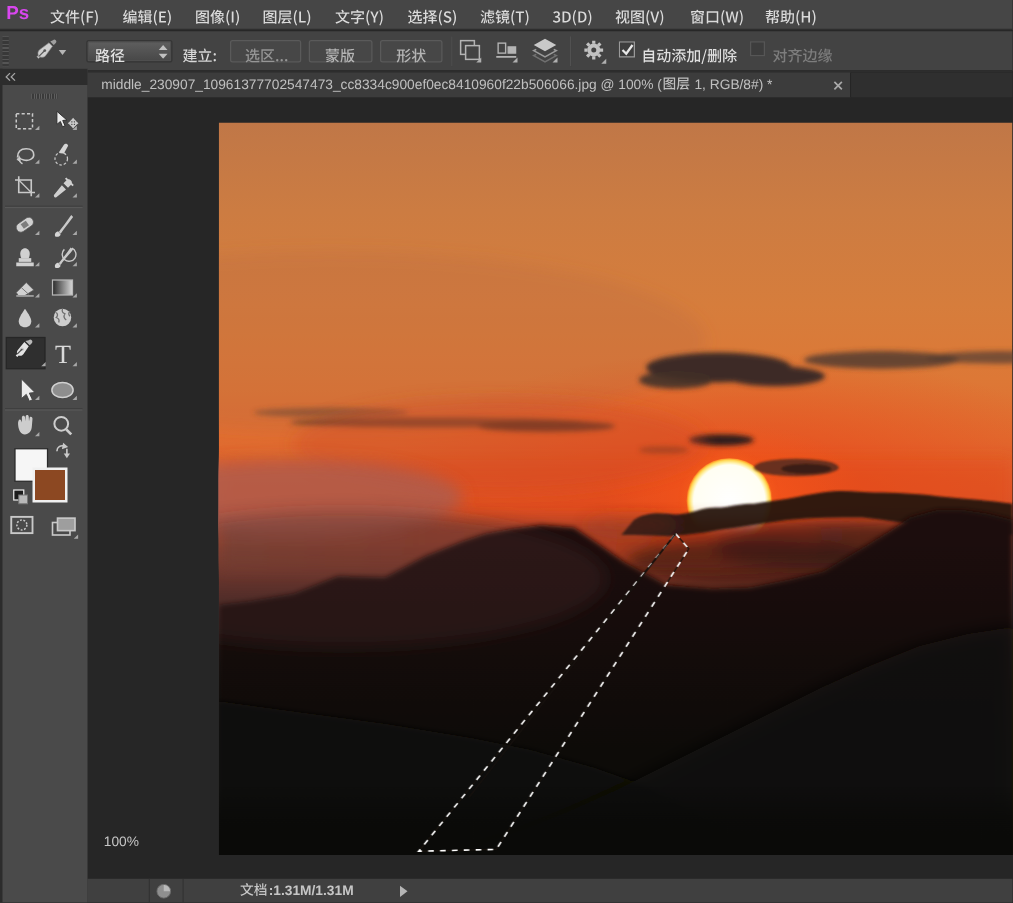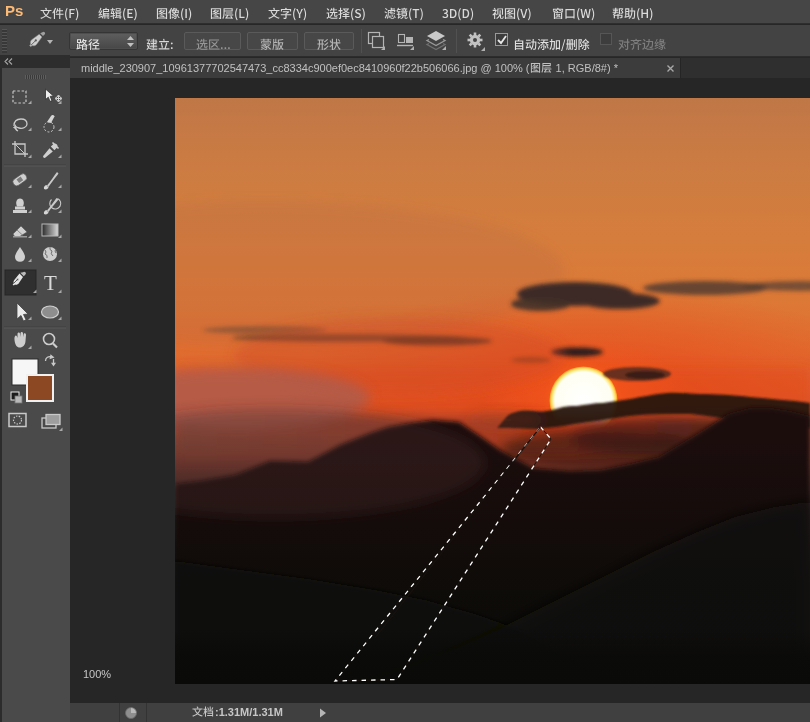--- a/index.html
+++ b/index.html
@@ -2,21 +2,21 @@
 <html><head><meta charset="utf-8"><style>
 *{margin:0;padding:0;box-sizing:border-box;}
 html,body{width:810px;height:722px;overflow:hidden;background:#272727;
  font-family:"Liberation Sans",sans-serif;}
 .abs{position:absolute;}
 svg.tp{display:inline-block;}
 </style></head><body>
 <div class="abs" style="left:0;top:0;width:810px;height:722px;background:#272727;">
 
 <div class="abs" style="left:0;top:0;width:810px;height:24px;background:#464646;border-bottom:1px solid #2e2e2e;"></div>
-<div class="abs" style="left:5px;top:2px;font-weight:bold;font-size:15px;color:#fdba74;letter-spacing:0px;">Ps</div>
+<div class="abs" style="left:5px;top:2px;font-weight:bold;font-size:15px;color:#d946ef;letter-spacing:0px;">Ps</div>
 <div class="abs" style="left:40px;top:4px;height:14px;"><svg class="tp" style="vertical-align:-2px" width="40" height="17" viewBox="0 0 40 17">
         <path d="M8.5 6.4 9.7 6.7Q9.0 8.9 7.8 10.5Q6.6 12.1 4.9 13.1Q3.3 14.2 1.1 14.9Q1.0 14.8 0.9 14.6Q0.8 14.4 0.6 14.2Q0.5 14.0 0.4 13.8Q2.5 13.3 4.1 12.3Q5.7 11.3 6.8 9.9Q7.9 8.4 8.5 6.4ZM3.4 6.5Q4.1 8.3 5.2 9.7Q6.3 11.2 8.0 12.2Q9.6 13.3 11.7 13.8Q11.5 13.9 11.4 14.1Q11.2 14.3 11.1 14.5Q11.0 14.7 10.9 14.8Q8.7 14.2 7.1 13.1Q5.4 12.0 4.3 10.4Q3.1 8.8 2.4 6.8ZM0.6 5.9H11.5V7.0H0.6ZM5.0 4.0 6.2 3.7Q6.5 4.1 6.7 4.6Q7.0 5.1 7.1 5.5L5.8 5.9Q5.7 5.6 5.5 5.0Q5.3 4.5 5.0 4.0Z M19.2 3.9H20.3V14.9H19.2ZM17.1 4.4 18.2 4.6Q18.0 5.5 17.8 6.3Q17.6 7.1 17.3 7.8Q17.0 8.5 16.6 9.0Q16.5 8.9 16.3 8.8Q16.2 8.7 16.0 8.6Q15.8 8.5 15.6 8.5Q16.0 8.0 16.3 7.3Q16.5 6.7 16.8 5.9Q17.0 5.2 17.1 4.4ZM17.4 6.2H23.0V7.3H17.1ZM15.8 9.7H23.5V10.8H15.8ZM15.1 3.8 16.2 4.2Q15.8 5.2 15.3 6.2Q14.8 7.2 14.2 8.1Q13.6 9.0 12.9 9.7Q12.9 9.5 12.8 9.3Q12.7 9.1 12.5 8.9Q12.4 8.6 12.3 8.5Q12.9 7.9 13.4 7.2Q13.9 6.4 14.3 5.6Q14.8 4.7 15.1 3.8ZM13.9 7.0 15.0 6.0 15.0 6.0V14.9H13.9Z M26.8 16.3Q26.0 14.9 25.5 13.4Q25.1 12.0 25.1 10.2Q25.1 8.4 25.5 6.9Q26.0 5.4 26.8 4.0L27.7 4.4Q26.9 5.7 26.6 7.2Q26.2 8.7 26.2 10.2Q26.2 11.7 26.6 13.2Q26.9 14.6 27.7 15.9Z M29.4 13.9V5.1H34.7V6.3H30.8V9.0H34.1V10.1H30.8V13.9Z M36.5 16.3 35.6 15.9Q36.4 14.6 36.8 13.2Q37.1 11.7 37.1 10.2Q37.1 8.7 36.8 7.2Q36.4 5.7 35.6 4.4L36.5 4.0Q37.3 5.4 37.8 6.9Q38.3 8.4 38.3 10.2Q38.3 12.0 37.8 13.4Q37.3 14.9 36.5 16.3Z" fill="#dadada"></path>
       </svg></div>
 <div class="abs" style="left:98px;top:4px;height:14px;"><svg class="tp" style="vertical-align:-2px" width="41" height="17" viewBox="0 0 41 17">
         <path d="M0.8 11.8Q0.8 11.7 0.7 11.5Q0.7 11.3 0.6 11.2Q0.5 11.0 0.5 10.8Q0.7 10.8 0.9 10.6Q1.1 10.4 1.3 10.0Q1.5 9.9 1.7 9.5Q2.0 9.1 2.3 8.6Q2.6 8.1 3.0 7.5Q3.3 6.9 3.5 6.3L4.4 6.8Q4.0 7.6 3.6 8.4Q3.1 9.2 2.5 9.9Q2.0 10.6 1.5 11.2V11.3Q1.5 11.3 1.4 11.3Q1.3 11.4 1.2 11.5Q1.0 11.5 0.9 11.6Q0.8 11.7 0.8 11.8ZM0.8 11.8 0.7 10.9 1.2 10.6 4.0 10.0Q4.0 10.2 4.0 10.5Q4.0 10.7 4.1 10.9Q3.1 11.1 2.5 11.3Q1.9 11.4 1.6 11.5Q1.2 11.6 1.1 11.7Q0.9 11.7 0.8 11.8ZM0.7 8.9Q0.7 8.8 0.6 8.6Q0.6 8.4 0.5 8.2Q0.4 8.0 0.4 7.9Q0.5 7.8 0.7 7.7Q0.9 7.5 1.0 7.2Q1.1 7.0 1.3 6.7Q1.5 6.3 1.7 5.9Q1.9 5.4 2.1 4.8Q2.3 4.3 2.4 3.8L3.5 4.1Q3.2 4.9 2.9 5.7Q2.5 6.4 2.1 7.1Q1.7 7.8 1.3 8.3V8.3Q1.3 8.3 1.2 8.4Q1.2 8.5 1.0 8.5Q0.9 8.6 0.8 8.7Q0.7 8.8 0.7 8.9ZM0.7 8.9 0.7 8.1 1.2 7.8 3.2 7.6Q3.2 7.8 3.1 8.0Q3.1 8.3 3.1 8.5Q2.4 8.6 2.0 8.6Q1.6 8.7 1.3 8.7Q1.1 8.8 0.9 8.8Q0.8 8.9 0.7 8.9ZM0.4 13.2Q1.1 13.0 2.0 12.6Q3.0 12.2 3.9 11.8L4.2 12.7Q3.3 13.1 2.3 13.5Q1.4 13.9 0.7 14.2ZM7.5 9.4H8.2V14.6H7.5ZM8.9 9.4H9.6V14.5H8.9ZM10.4 8.9H11.2V13.9Q11.2 14.2 11.2 14.4Q11.1 14.6 10.9 14.7Q10.8 14.8 10.5 14.8Q10.3 14.8 10.0 14.8Q10.0 14.7 9.9 14.4Q9.9 14.2 9.8 14.0Q9.9 14.0 10.1 14.0Q10.2 14.0 10.3 14.0Q10.4 14.0 10.4 13.9ZM4.9 5.1H5.9V7.7Q5.9 8.4 5.9 9.3Q5.8 10.2 5.7 11.2Q5.6 12.1 5.3 13.1Q5.0 14.0 4.5 14.7Q4.5 14.7 4.3 14.5Q4.1 14.4 4.0 14.3Q3.8 14.2 3.7 14.1Q4.1 13.4 4.3 12.6Q4.6 11.7 4.7 10.9Q4.8 10.0 4.9 9.2Q4.9 8.4 4.9 7.7ZM5.4 5.1H11.1V8.0H5.4V7.1H10.0V6.0H5.4ZM5.8 8.9H10.8V9.8H6.7V14.8H5.8ZM6.2 11.4H10.7V12.3H6.2ZM7.2 4.0 8.3 3.7Q8.5 4.0 8.6 4.5Q8.8 4.9 8.9 5.2L7.8 5.5Q7.7 5.2 7.5 4.8Q7.4 4.4 7.2 4.0Z M12.5 5.2H17.0V6.2H12.5ZM14.9 7.1H15.9V14.9H14.9ZM12.4 11.8Q13.0 11.7 13.8 11.6Q14.5 11.5 15.3 11.4Q16.2 11.2 17.0 11.1L17.1 12.1Q15.9 12.3 14.8 12.5Q13.6 12.7 12.6 12.9ZM12.9 10.1Q12.9 9.9 12.8 9.8Q12.8 9.6 12.7 9.4Q12.6 9.2 12.6 9.1Q12.8 9.0 12.9 8.8Q13.0 8.5 13.2 8.1Q13.2 7.9 13.4 7.5Q13.5 7.0 13.7 6.4Q13.9 5.8 14.0 5.1Q14.2 4.5 14.3 3.8L15.3 4.0Q15.2 5.0 14.9 6.0Q14.6 6.9 14.3 7.8Q14.0 8.7 13.6 9.4V9.5Q13.6 9.5 13.5 9.5Q13.4 9.6 13.3 9.7Q13.1 9.8 13.0 9.9Q12.9 10.0 12.9 10.1ZM12.9 10.1V9.1L13.5 8.9H16.8V9.9H13.8Q13.5 9.9 13.3 9.9Q13.0 10.0 12.9 10.1ZM21.6 7.7H22.6V14.9H21.6ZM18.7 5.0V6.0H21.6V5.0ZM17.7 4.2H22.7V6.8H17.7ZM17.0 7.4H23.4V8.4H17.0ZM18.3 9.2H21.9V10.1H18.3ZM18.3 10.9H21.9V11.8H18.3ZM17.8 7.7H18.8V13.1L17.8 13.2ZM16.8 12.9Q17.6 12.9 18.7 12.8Q19.8 12.7 21.1 12.6Q22.3 12.5 23.5 12.4V13.4Q22.4 13.5 21.2 13.6Q20.0 13.7 18.9 13.7Q17.8 13.8 16.9 13.9Z M26.8 16.3Q26.0 14.9 25.5 13.4Q25.1 12.0 25.1 10.2Q25.1 8.4 25.5 6.9Q26.0 5.4 26.8 4.0L27.7 4.4Q26.9 5.7 26.6 7.2Q26.2 8.7 26.2 10.2Q26.2 11.7 26.6 13.2Q26.9 14.6 27.7 15.9Z M29.4 13.9V5.1H34.7V6.3H30.8V8.7H34.1V9.9H30.8V12.7H34.8V13.9Z M36.9 16.3 36.0 15.9Q36.8 14.6 37.2 13.2Q37.5 11.7 37.5 10.2Q37.5 8.7 37.2 7.2Q36.8 5.7 36.0 4.4L36.9 4.0Q37.7 5.4 38.2 6.9Q38.7 8.4 38.7 10.2Q38.7 12.0 38.2 13.4Q37.7 14.9 36.9 16.3Z" fill="#dadada"></path>
       </svg></div>
 <div class="abs" style="left:156px;top:4px;height:14px;"><svg class="tp" style="vertical-align:-2px" width="37" height="17" viewBox="0 0 37 17">
         <path d="M0.9 4.3H11.1V14.9H9.9V5.3H2.0V14.9H0.9ZM1.6 13.5H10.6V14.5H1.6ZM4.4 10.6 4.9 10.0Q5.4 10.1 5.9 10.2Q6.5 10.4 6.9 10.5Q7.4 10.7 7.8 10.9L7.3 11.6Q7.0 11.4 6.5 11.2Q6.0 11.1 5.4 10.9Q4.9 10.7 4.4 10.6ZM4.9 5.4 5.9 5.7Q5.5 6.3 5.1 6.8Q4.6 7.3 4.1 7.8Q3.6 8.2 3.1 8.5Q3.0 8.4 2.9 8.3Q2.7 8.2 2.6 8.1Q2.4 7.9 2.3 7.9Q3.1 7.4 3.8 6.8Q4.5 6.1 4.9 5.4ZM8.1 6.4H8.3L8.5 6.3L9.1 6.7Q8.7 7.5 7.9 8.1Q7.2 8.7 6.3 9.2Q5.4 9.7 4.5 10.0Q3.6 10.4 2.6 10.6Q2.6 10.5 2.5 10.3Q2.4 10.1 2.3 9.9Q2.2 9.8 2.1 9.7Q3.0 9.5 3.9 9.2Q4.8 8.9 5.6 8.5Q6.5 8.1 7.1 7.6Q7.8 7.1 8.1 6.5ZM4.5 7.1Q5.1 7.7 5.9 8.2Q6.8 8.7 7.8 9.0Q8.8 9.4 9.9 9.6Q9.7 9.7 9.5 10.0Q9.3 10.2 9.2 10.4Q8.2 10.2 7.1 9.8Q6.1 9.4 5.2 8.8Q4.3 8.2 3.7 7.5ZM4.8 6.4H8.4V7.2H4.2ZM3.3 12.2 3.8 11.4Q4.4 11.5 5.1 11.6Q5.7 11.7 6.4 11.8Q7.0 12.0 7.6 12.1Q8.2 12.3 8.7 12.4L8.1 13.3Q7.6 13.0 6.7 12.8Q5.9 12.6 5.0 12.4Q4.1 12.3 3.3 12.2Z M17.7 4.6H20.7V5.5H17.7ZM17.3 7.2V8.2H21.8V7.2ZM16.3 6.3H22.8V9.0H16.3ZM18.2 9.6 19.0 9.2Q19.5 9.6 19.9 10.2Q20.3 10.8 20.5 11.4Q20.6 12.1 20.7 12.7Q20.7 13.3 20.5 13.7Q20.4 14.2 20.2 14.5Q19.9 14.7 19.7 14.8Q19.4 14.9 19.1 14.9Q18.7 14.9 18.3 14.9Q18.3 14.7 18.2 14.4Q18.2 14.1 18.0 13.9Q18.3 14.0 18.5 14.0Q18.7 14.0 18.8 14.0Q19.0 14.0 19.1 13.9Q19.3 13.9 19.4 13.7Q19.5 13.6 19.6 13.2Q19.7 12.9 19.6 12.4Q19.6 12.0 19.5 11.5Q19.3 11.0 19.0 10.5Q18.7 10.0 18.2 9.6ZM18.9 10.2 19.6 10.6Q19.2 11.0 18.6 11.4Q18.0 11.8 17.3 12.1Q16.7 12.5 16.1 12.7Q16.0 12.5 15.8 12.3Q15.6 12.1 15.5 12.0Q16.1 11.8 16.7 11.5Q17.4 11.2 17.9 10.9Q18.5 10.6 18.9 10.2ZM19.6 11.4 20.3 11.7Q19.8 12.3 19.1 12.8Q18.4 13.3 17.6 13.8Q16.8 14.2 16.0 14.5Q15.9 14.3 15.7 14.0Q15.5 13.8 15.3 13.7Q16.1 13.5 16.9 13.1Q17.7 12.7 18.4 12.3Q19.1 11.8 19.6 11.4ZM22.3 9.4 23.0 10.1Q22.6 10.4 22.1 10.6Q21.6 10.9 21.2 11.1Q20.7 11.4 20.2 11.5L19.7 10.9Q20.1 10.8 20.6 10.5Q21.0 10.2 21.5 9.9Q22.0 9.7 22.3 9.4ZM17.8 3.8 18.8 4.0Q18.3 4.9 17.6 5.9Q16.8 6.8 15.8 7.6Q15.7 7.5 15.6 7.4Q15.5 7.2 15.3 7.1Q15.2 7.0 15.1 6.9Q15.7 6.5 16.2 5.9Q16.7 5.4 17.1 4.8Q17.5 4.3 17.8 3.8ZM20.3 4.6H20.5L20.7 4.6L21.4 5.1Q21.0 5.6 20.6 6.1Q20.2 6.7 19.7 7.1Q19.6 6.9 19.5 6.7Q19.3 6.6 19.2 6.4Q19.4 6.2 19.6 5.9Q19.8 5.7 20.0 5.4Q20.2 5.1 20.3 4.8ZM21.7 10.5Q21.9 11.1 22.2 11.7Q22.5 12.2 22.8 12.7Q23.2 13.1 23.7 13.4Q23.5 13.5 23.3 13.8Q23.1 14.0 23.0 14.2Q22.2 13.7 21.7 12.8Q21.1 11.8 20.8 10.7ZM19.2 6.6H20.1V6.7Q20.1 7.0 20.1 7.4Q20.0 7.9 19.8 8.3Q19.5 8.8 19.1 9.3Q18.6 9.7 17.9 10.2Q17.2 10.6 16.0 11.0Q15.9 10.8 15.8 10.6Q15.6 10.4 15.4 10.3Q16.5 10.0 17.1 9.6Q17.8 9.2 18.3 8.8Q18.7 8.4 18.9 8.0Q19.1 7.6 19.2 7.3Q19.2 6.9 19.2 6.7ZM15.0 3.8 16.1 4.2Q15.7 5.2 15.2 6.2Q14.7 7.2 14.1 8.1Q13.5 9.0 12.9 9.7Q12.9 9.5 12.7 9.3Q12.6 9.1 12.5 8.9Q12.4 8.6 12.3 8.5Q12.8 7.9 13.3 7.2Q13.8 6.4 14.3 5.6Q14.7 4.7 15.0 3.8ZM13.8 7.1 14.9 6.0 14.9 6.0V14.9H13.8Z M26.8 16.3Q26.0 14.9 25.5 13.4Q25.1 12.0 25.1 10.2Q25.1 8.4 25.5 6.9Q26.0 5.4 26.8 4.0L27.7 4.4Q26.9 5.7 26.6 7.2Q26.2 8.7 26.2 10.2Q26.2 11.7 26.6 13.2Q26.9 14.6 27.7 15.9Z M29.4 13.9V5.1H30.8V13.9Z M33.4 16.3 32.5 15.9Q33.3 14.6 33.7 13.2Q34.0 11.7 34.0 10.2Q34.0 8.7 33.7 7.2Q33.3 5.7 32.5 4.4L33.4 4.0Q34.2 5.4 34.7 6.9Q35.2 8.4 35.2 10.2Q35.2 12.0 34.7 13.4Q34.2 14.9 33.4 16.3Z" fill="#dadada"></path>
       </svg></div>
 <div class="abs" style="left:210px;top:4px;height:14px;"><svg class="tp" style="vertical-align:-2px" width="40" height="17" viewBox="0 0 40 17">

